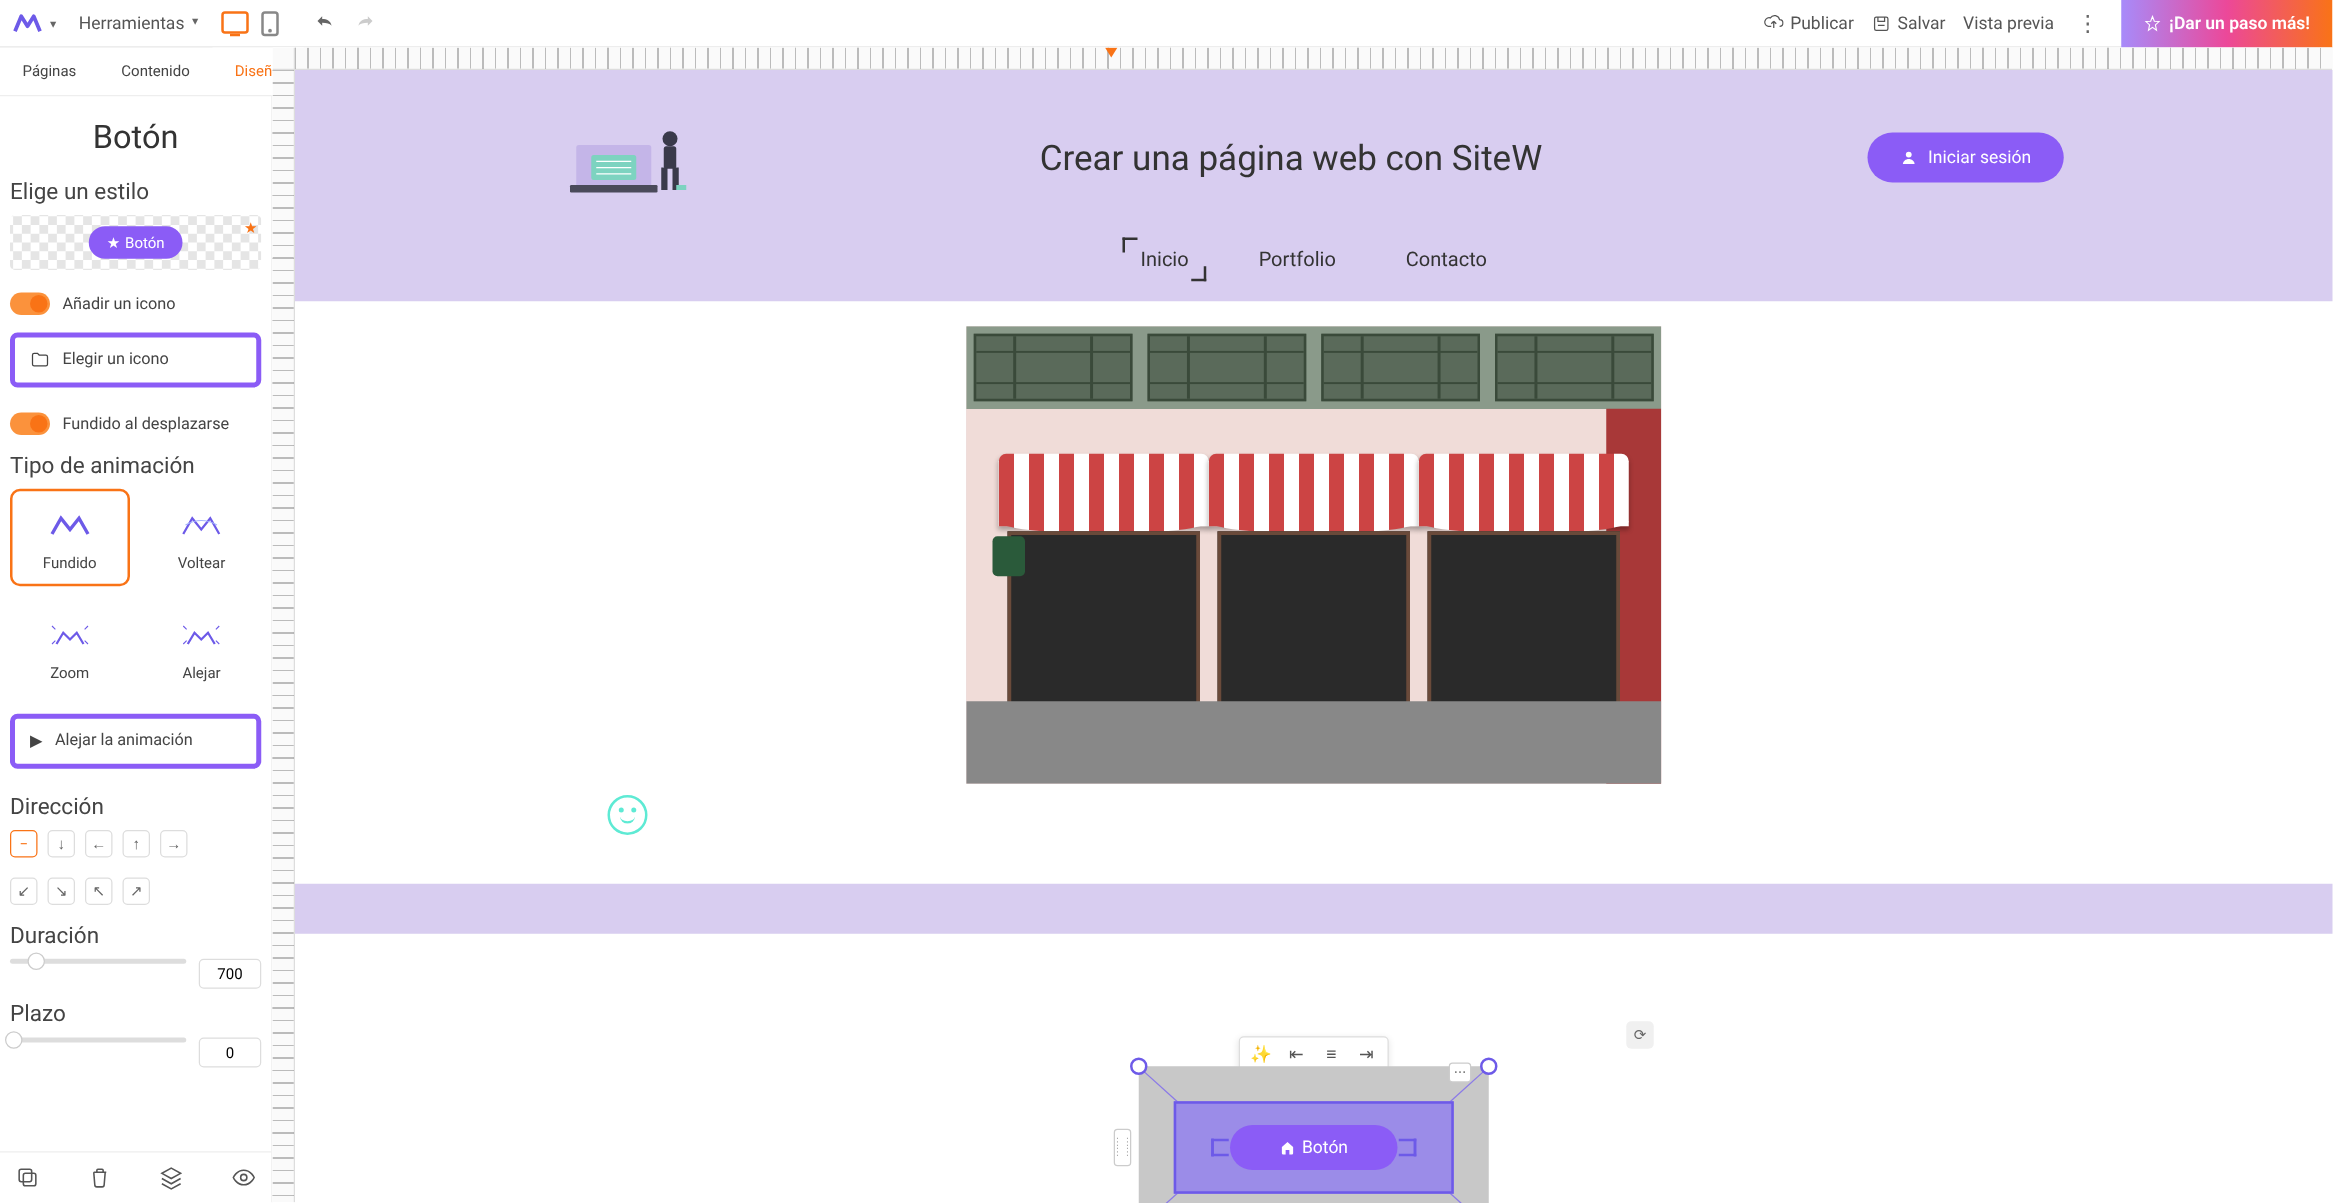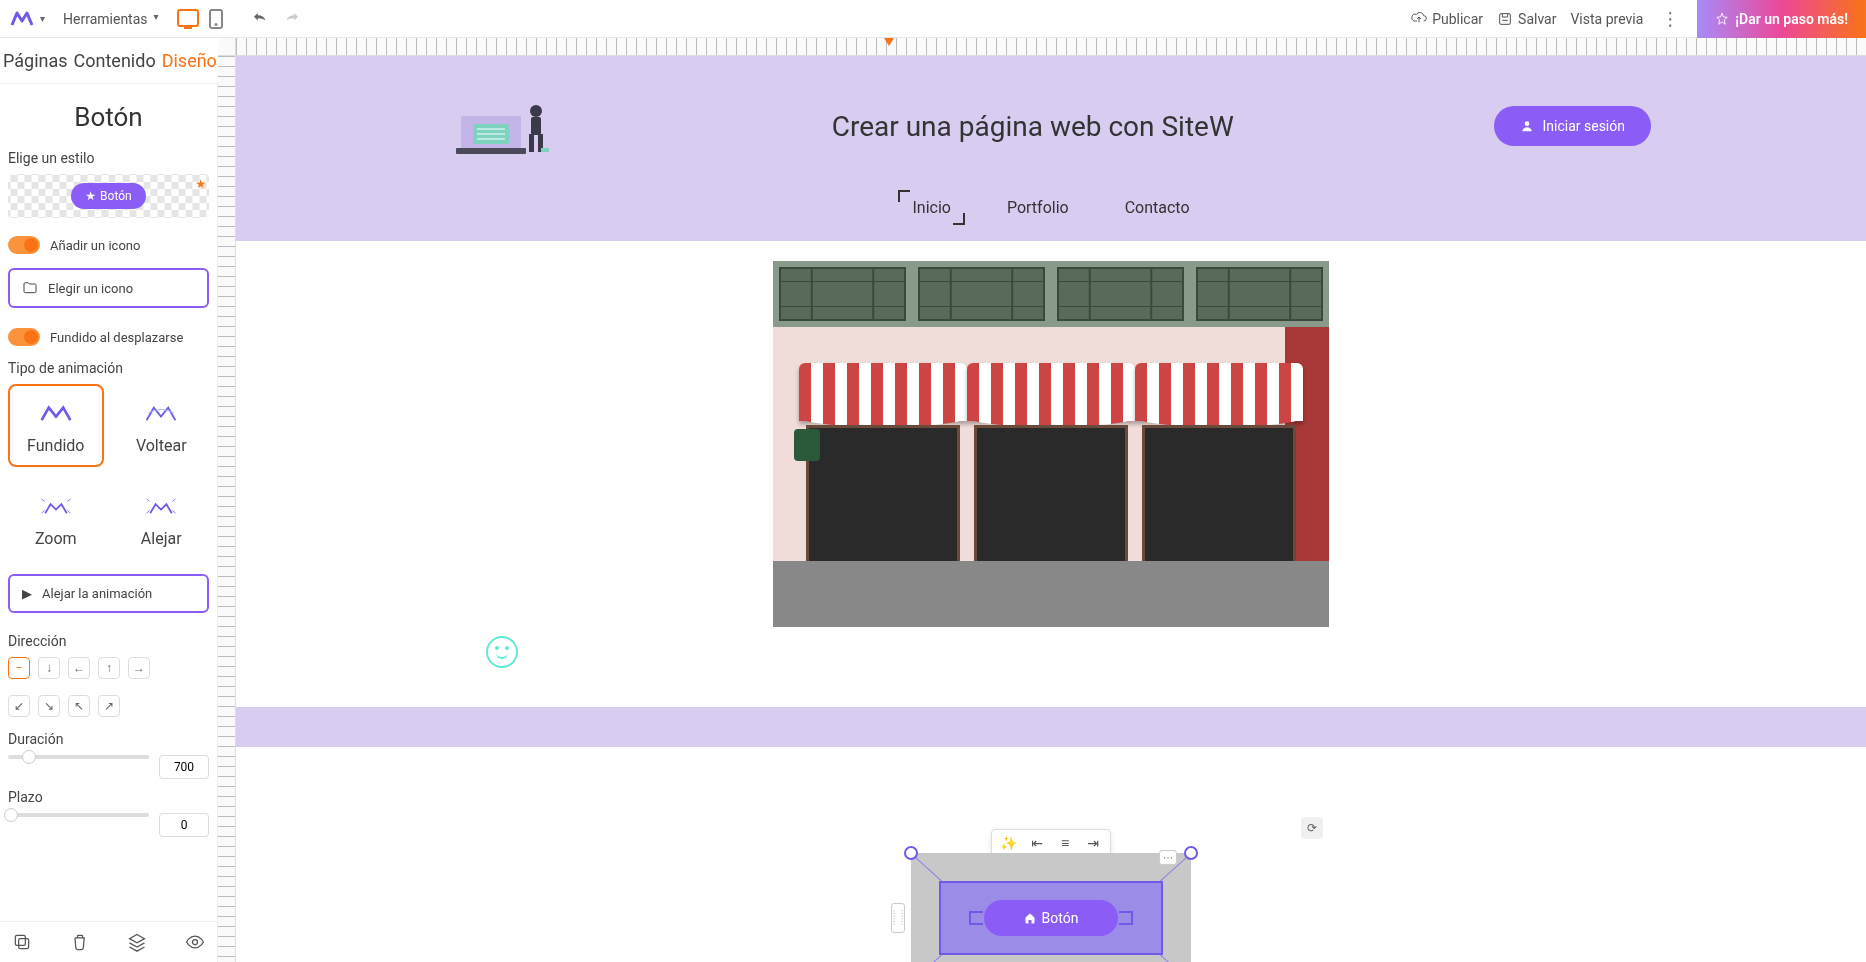--- a/index.html
+++ b/index.html
@@ -21,40 +21,40 @@
 .undo-redo .ic.disabled{color:#ccc}
 .topbar-right{margin-left:auto;display:flex;align-items:center;gap:14px}
 .top-action{display:flex;align-items:center;gap:5px;color:#555;font-size:14px;cursor:pointer}
 .top-action svg{width:16px;height:16px}
 .more-dots{color:#666;cursor:pointer;font-size:18px;padding:0 4px}
 .cta-btn{background:linear-gradient(90deg,#a78bfa,#ec4899,#f97316);color:#fff;padding:10px 18px;font-size:14px;font-weight:600;cursor:pointer;display:flex;align-items:center;gap:6px;margin-right:-10px;height:38px}
 .cta-btn svg{width:14px;height:14px}
 .main{display:flex;height:calc(100vh - 38px)}
 .sidebar{width:218px;background:#fff;display:flex;flex-direction:column;border-right:1px solid #eee}
 .tabs{display:flex;border-bottom:1px solid #eee}
-.tab{padding:12px 3px;font-size:18px;color:#444;cursor:pointer}
+.tab{padding:12px 18px;font-size:12px;color:#444;cursor:pointer}
 .tab.active{color:#f97316;background:#fff;position:relative}
 .panel{flex:1;overflow-y:auto;padding:12px 8px;position:relative}
 .panel::-webkit-scrollbar{width:8px}
 .panel::-webkit-scrollbar-thumb{background:#ccc;border-radius:4px}
 .panel-title{font-size:26px;font-weight:400;color:#333;text-align:center;margin:6px 0 18px}
-.label{font-size:14px;color:#444;margin-bottom:8px}
+.label{font-size:18px;color:#444;margin-bottom:8px}
 .style-preview{position:relative;background:repeating-conic-gradient(#e5e5e5 0% 25%,#fff 0% 50%) 50%/14px 14px;height:44px;border-radius:4px;display:flex;align-items:center;justify-content:center;margin-bottom:18px}
 .style-preview .badge{position:absolute;top:3px;right:3px;color:#f97316;font-size:12px}
 .preview-btn{background:#8b5cf6;color:#fff;padding:6px 14px;border-radius:16px;font-size:12px;display:flex;align-items:center;gap:4px}
 .toggle-row{display:flex;align-items:center;gap:10px;margin-bottom:14px}
 .toggle{width:32px;height:18px;background:#fb923c;border-radius:10px;position:relative;cursor:pointer}
 .toggle::after{content:"";position:absolute;width:14px;height:14px;background:#f97316;border-radius:50%;top:2px;right:2px}
 .toggle-label{font-size:13px;color:#444}
-.outline-btn{width:100%;border:2px solid #8b5cf6;background:#fff;border-radius:6px;padding:10px 12px;display:flex;align-items:flex-end;gap:10px;font-size:13px;color:#444;cursor:pointer;margin-bottom:20px}
+.outline-btn{width:100%;border:4px solid #8b5cf6;background:#fff;border-radius:6px;padding:10px 12px;display:flex;align-items:flex-start;gap:10px;font-size:13px;color:#444;cursor:pointer;margin-bottom:20px}
 .anim-grid{display:grid;grid-template-columns:1fr 1fr;gap:10px;margin-bottom:14px}
 .anim-opt{border:2px solid transparent;border-radius:8px;padding:10px 6px;text-align:center;cursor:pointer}
 .anim-opt.selected{border-color:#f97316}
 .anim-opt .aw{height:34px;display:flex;align-items:center;justify-content:center;margin-bottom:6px}
-.anim-opt .al{font-size:16px;color:#444}
+.anim-opt .al{font-size:12px;color:#444}
 .anim-opt svg{width:36px;height:24px}
 .dir-grid{display:flex;flex-wrap:wrap;gap:8px;margin-bottom:14px}
 .dir-btn{width:22px;height:22px;border:1px solid #ddd;border-radius:4px;display:flex;align-items:center;justify-content:center;font-size:12px;color:#666;cursor:pointer;background:#fff}
 .dir-btn.selected{border-color:#f97316;color:#f97316}
 .slider-row{margin-bottom:10px}
 .slider-wrap{display:flex;align-items:flex-start;gap:10px}
 .slider{flex:1;height:4px;background:#ddd;border-radius:2px;position:relative;cursor:pointer}
 .slider .thumb{position:absolute;width:14px;height:14px;background:#fff;border:1px solid #ccc;border-radius:50%;top:50%;transform:translate(-50%,-50%)}
 .slider-input{width:50px;border:1px solid #ddd;border-radius:4px;padding:4px 6px;font-size:12px;text-align:center}
 .sidebar-footer{border-top:1px solid #eee;padding:10px 12px;display:flex;justify-content:space-between;align-items:center}

